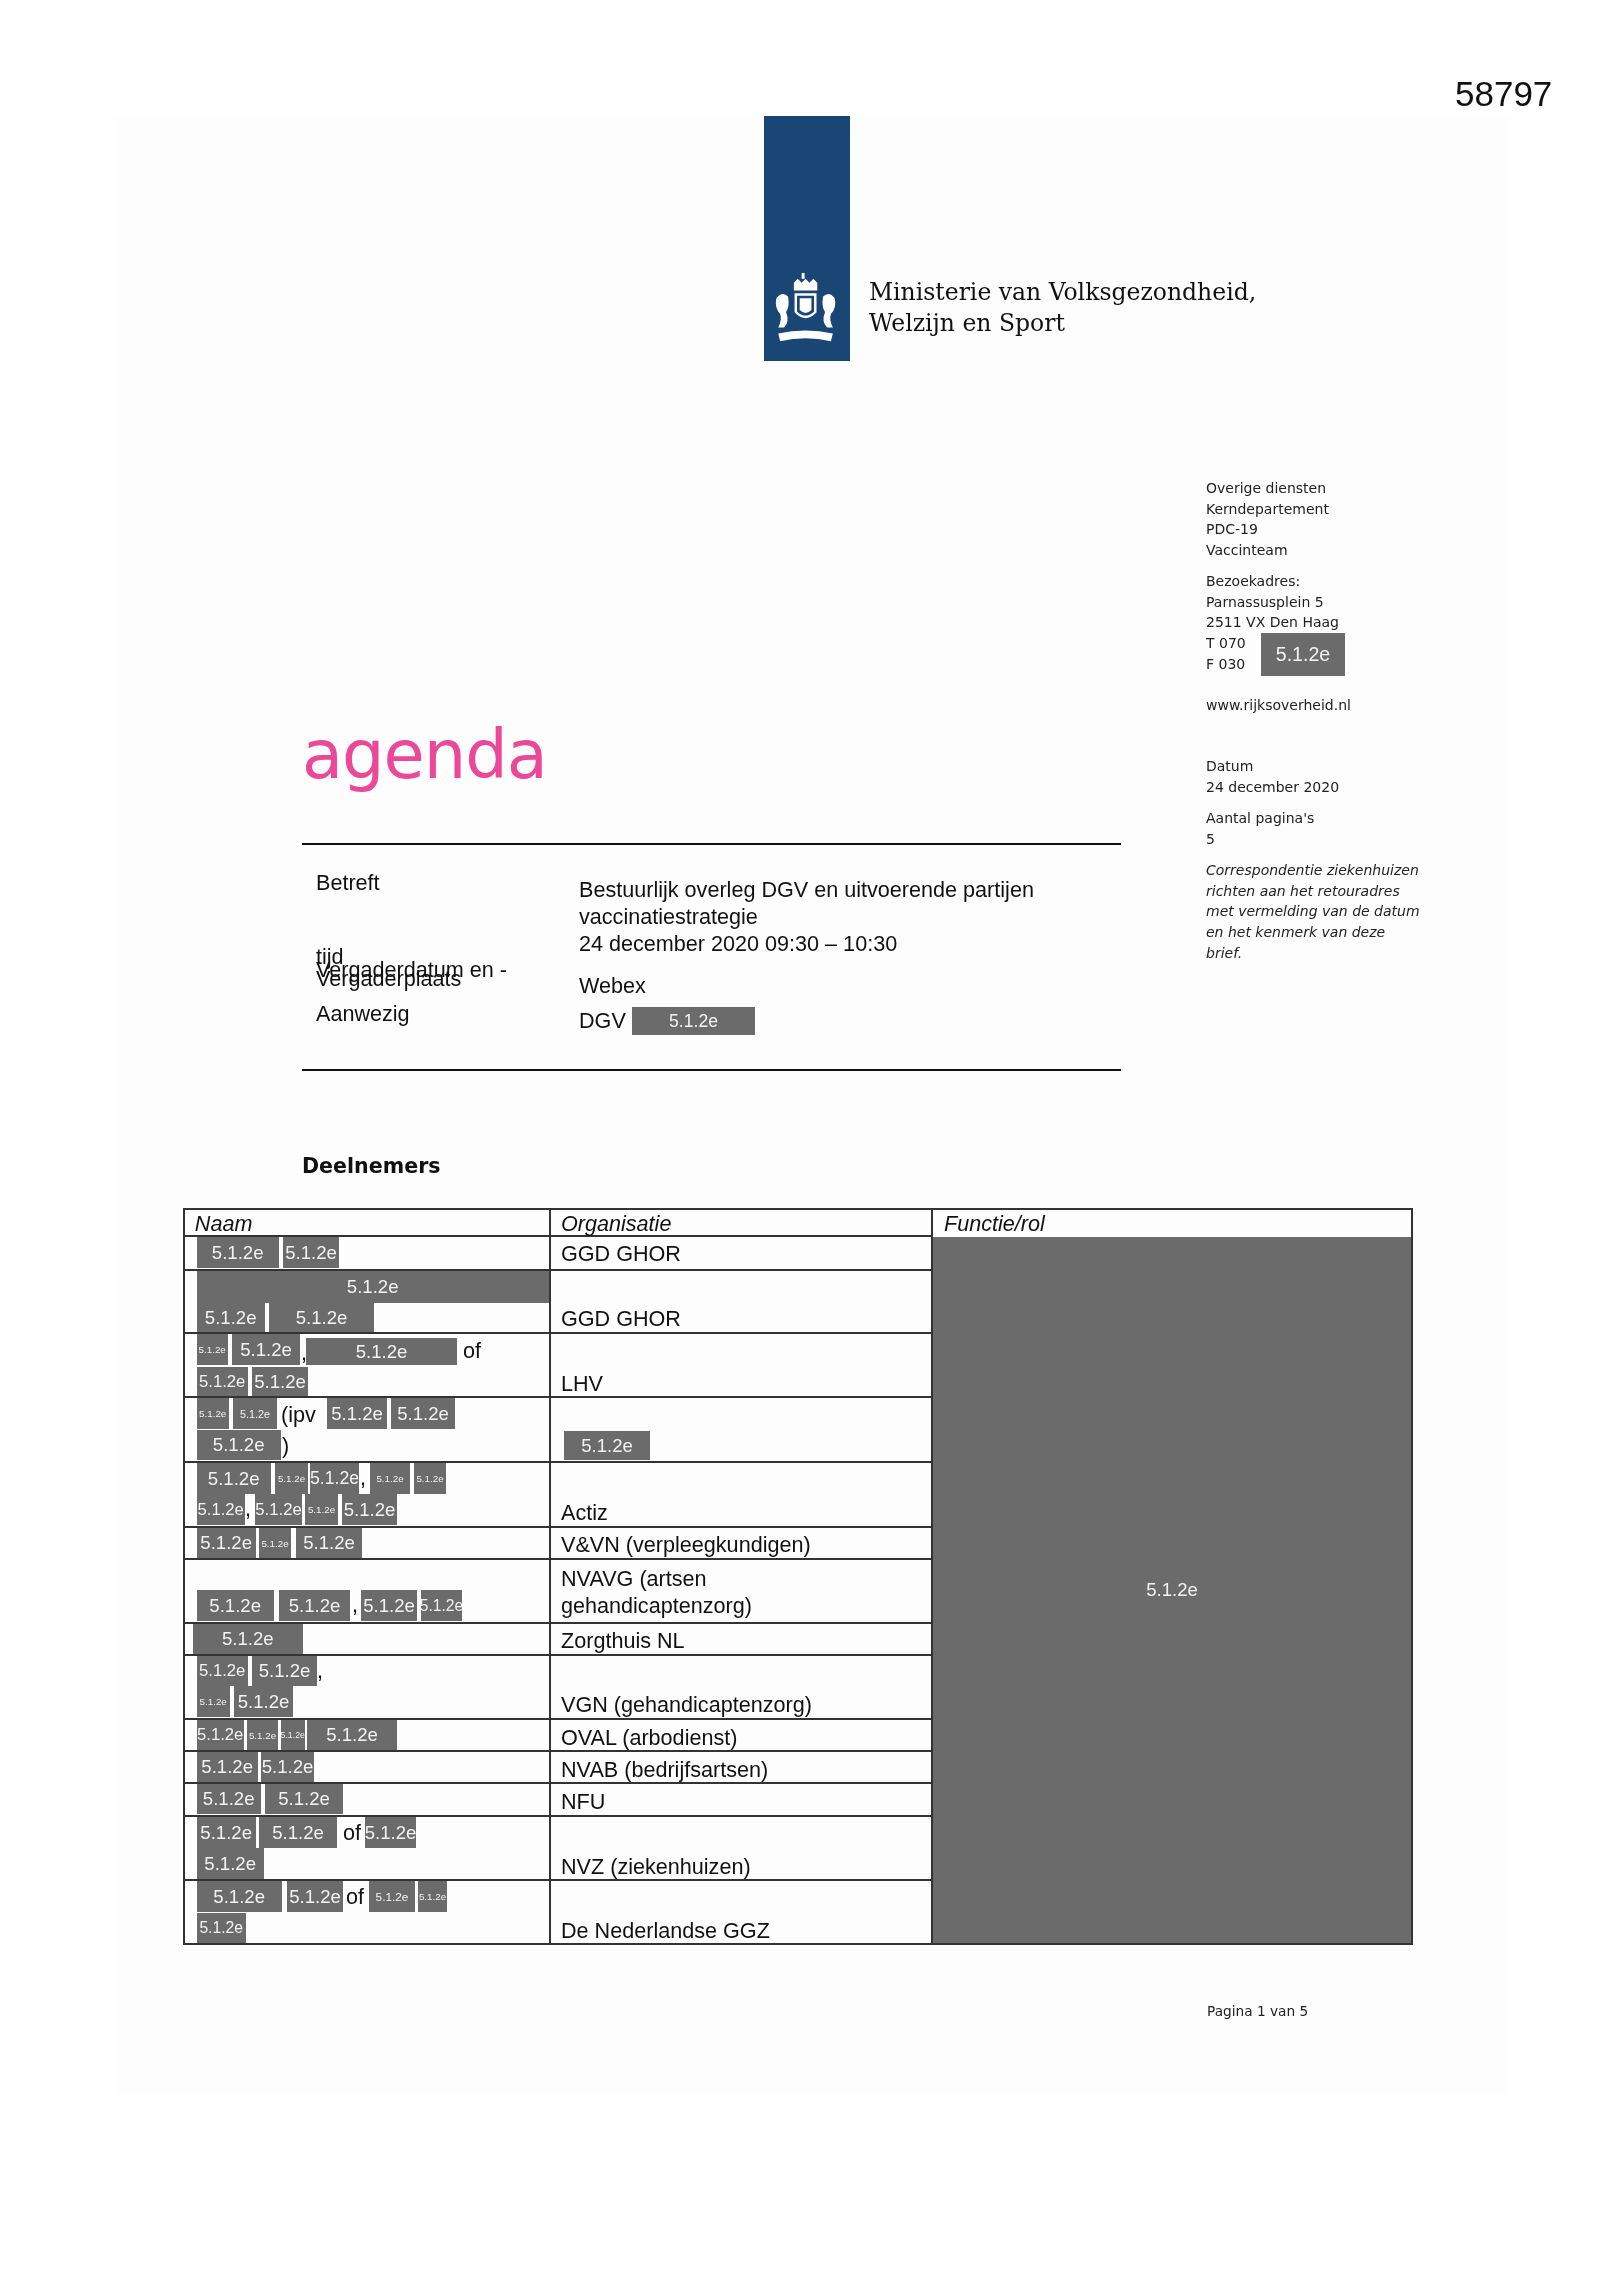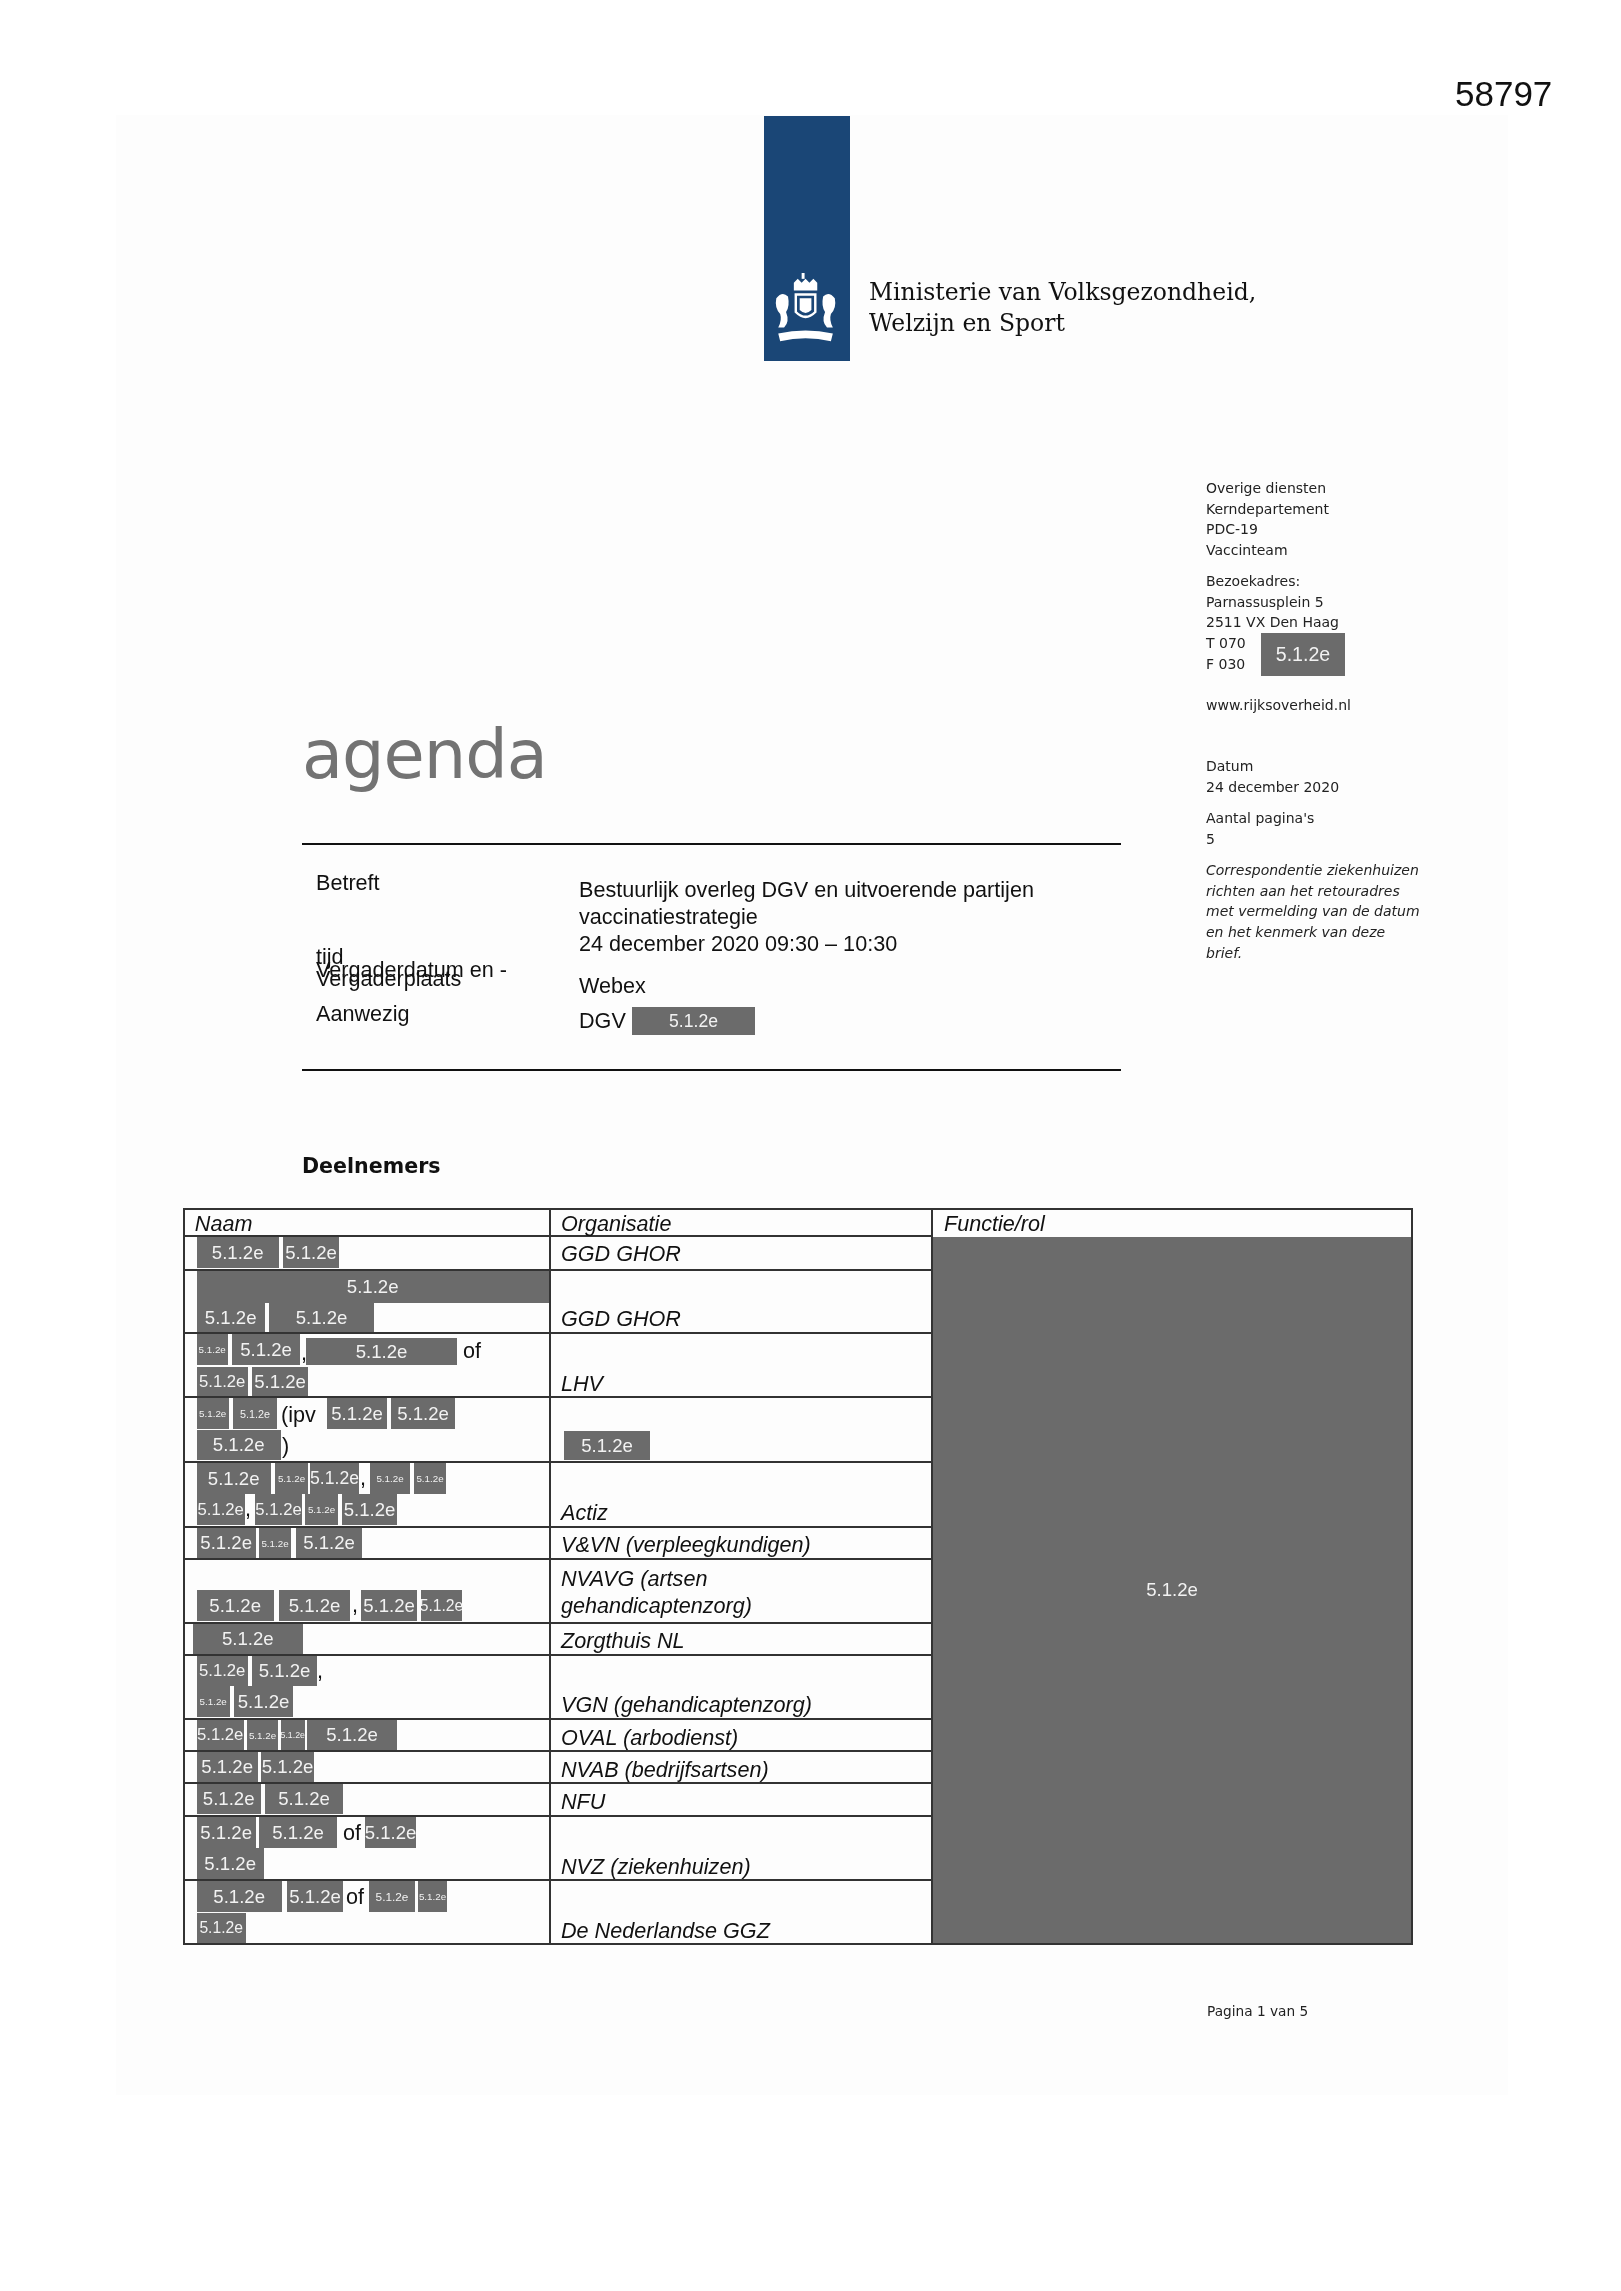--- a/index.html
+++ b/index.html
@@ -35,38 +35,37 @@
   .sidebar .gap { height: 10.8px; }
   .sidebar .italic { font-style: italic; }
   .redact {
     background: #6b6b6b; color: #f2f2f2; font-family: "Liberation Sans", sans-serif;
     display: flex; align-items: center; justify-content: center; white-space: nowrap;
     position: absolute;
   }
   .phone-redact { left: 1261px; top: 633px; width: 84px; height: 43px; font-size: 19.6px; }
   .title {
     position: absolute; left: 302px; top: 716px; font-family: "DejaVu Sans", sans-serif;
-    font-size: 67px; color: #737373; letter-spacing: -1px;
+    font-size: 67px; color: #ec4899; letter-spacing: -1px;
   }
   .rule { position: absolute; left: 302px; height: 2px; background: #111; width: 819px; }
   .meta-label, .meta-value {
     position: absolute; font-family: "Liberation Sans", sans-serif; font-size: 21.6px; color: #111;
     line-height: 22.5px;
   }
   .section-heading {
     position: absolute; left: 302px; top: 1154px; font-family: "DejaVu Sans", sans-serif;
     font-size: 20.6px; font-weight: bold; color: #111;
   }
   .table-wrap { position: absolute; left: 183px; top: 1208px; width: 1230px; height: 737px; }
   .hline { position: absolute; left: 0; height: 2px; background: #333; }
   .vline { position: absolute; top: 0; width: 2px; background: #333; }
   .cell-text {
     position: absolute; font-family: "Liberation Sans", sans-serif; font-size: 21.6px; color: #111;
     white-space: nowrap;
-    font-style: italic;
   }
   .th { font-style: italic; }
   .plain-text {
     position: absolute; font-family: "Liberation Sans", sans-serif; font-size: 21.6px; color: #111;
   }
   .page-footer {
     position: absolute; left: 1207px; top: 2003px; font-size: 13.7px; color: #222;
     font-family: "DejaVu Sans", sans-serif;
   }
 </style>

